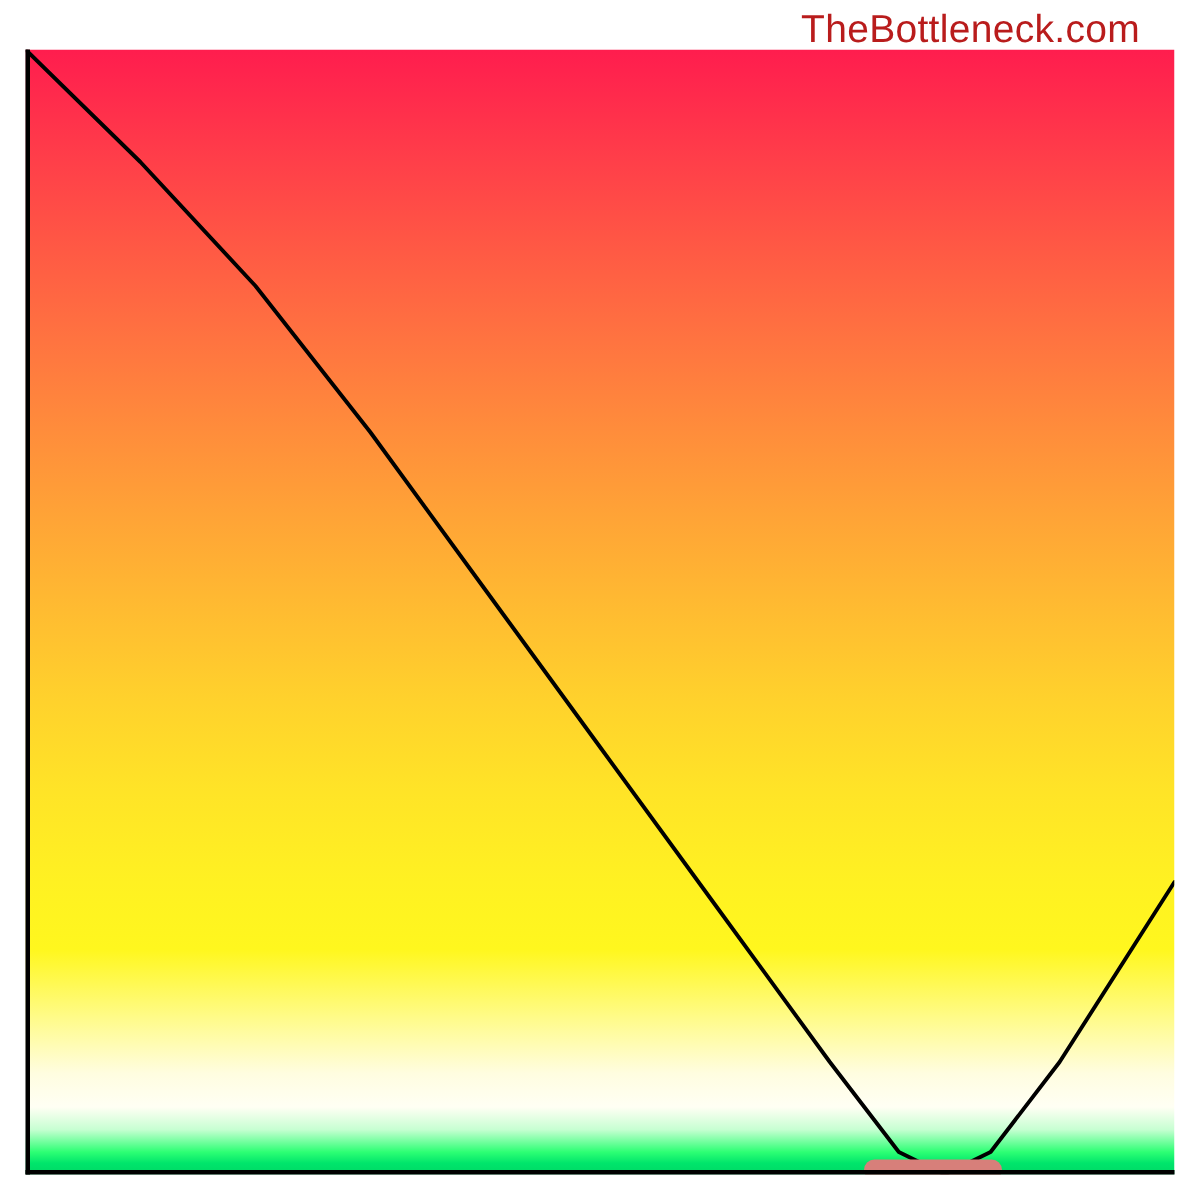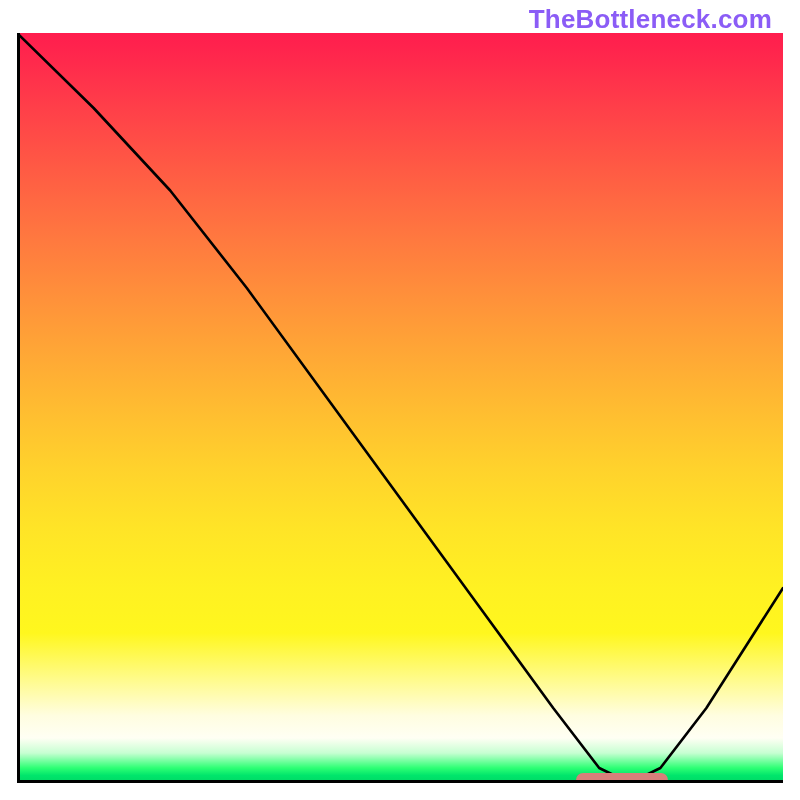--- a/index.html
+++ b/index.html
@@ -12,24 +12,24 @@
     background: #fff;
   }
   .wrap {
     position: relative;
     width: 800px;
     height: 800px;
   }
   .watermark {
     position: absolute;
     top: 4px;
-    right: 28px;
+    right: 40px;
     font-size: 26px;
-    font-weight: 700;
-    color: #8b5cf6;
+    font-weight: 400;
+    color: #b91c1c;
     letter-spacing: 0.2px;
     z-index: 5;
   }
   .plot-area {
     position: absolute;
     left: 17px;
     top: 33px;
     width: 766px;
     height: 750px;
     overflow: hidden;

